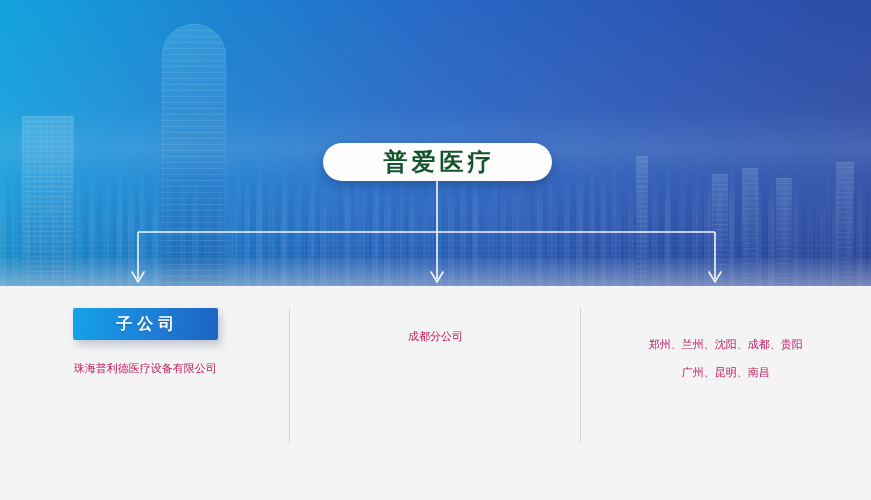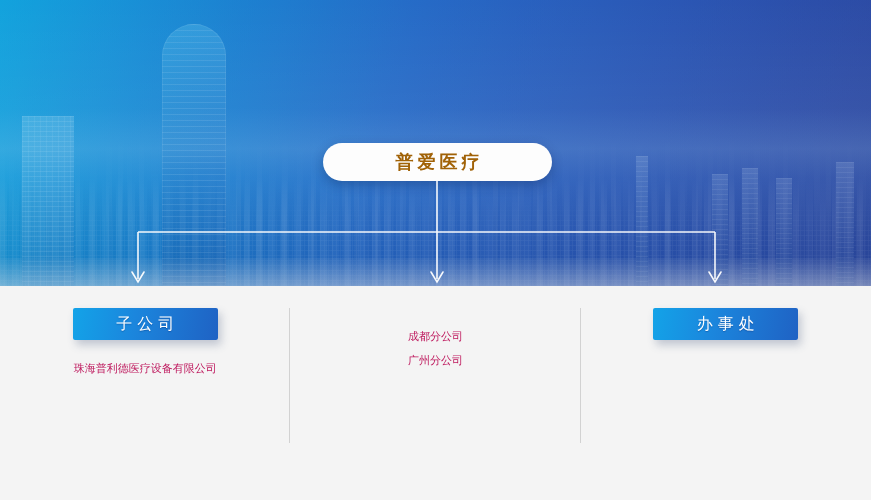--- a/index.html
+++ b/index.html
@@ -126,21 +126,21 @@
   }
 
   
   #root-node {
     position:absolute; left:323px; top:143px; width:229px; height:38px;
     background:#fdfdfd; border-radius:19px;
     display:flex; align-items:center; justify-content:center;
     box-shadow:0 4px 12px rgba(8,30,80,.30);
   }
   #root-node .label {
-    font-size:18px; font-weight:700; color:#a16207;
+    font-size:24px; font-weight:700; color:#14532d;
     letter-spacing:4px; text-indent:4px; white-space:nowrap;text-align:right;
   }
 
   
   #connectors { position:absolute; left:0; top:0; width:871px; height:290px; pointer-events:none; }
 
   
   #panel {
     position:absolute; left:0; top:286px; width:871px; height:214px;
     background:#f4f4f4;
@@ -154,21 +154,21 @@
   .col:last-child .divider { display:none; }
 
   .cat-btn {
     margin:0 auto; width:145px; height:32px;
     border-radius:2px;
     display:flex; align-items:center; justify-content:center;
     background:linear-gradient(100deg,#13a3e8 0%,#1b86dd 42%,#1f62c4 100%);
     box-shadow:3px 5px 9px rgba(60,80,120,.28);
   }
   .cat-btn .t {
-    font-size:16px; font-weight:400; color:#ffffff;
+    font-size:16px; font-weight:700; color:#ffffff;
     letter-spacing:5px; text-indent:5px; white-space:nowrap;
     text-shadow:0 1px 1px rgba(0,40,110,.35);
   }
 
   .items { margin-top:16px; text-align:center; }
   .items .it {
     font-size:11px; color:#be185d; line-height:25px; white-space:nowrap;
   }
   
   .col-2 .items .it { line-height:24px; }
@@ -226,26 +226,26 @@
       </div>
       <div class="items">
         <div class="it">珠海普利德医疗设备有限公司</div>
       </div>
       <div class="divider"></div>
     </div>
 
     <div class="col col-2">
       <div class="items">
         <div class="it">成都分公司</div>
-        <div class="it">广州分公司</div>
       </div>
       <div class="divider"></div>
     </div>
 
     <div class="col col-3">
-      <div class="cat-btn">
-        <span class="t">办事处</span>
+      <div class="items">
+        <div class="it">郑州、兰州、沈阳、成都、贵阳</div>
+        <div class="it">广州、昆明、南昌</div>
       </div>
 
     </div>
 
   </div>
 </div>
 
 </body></html>

